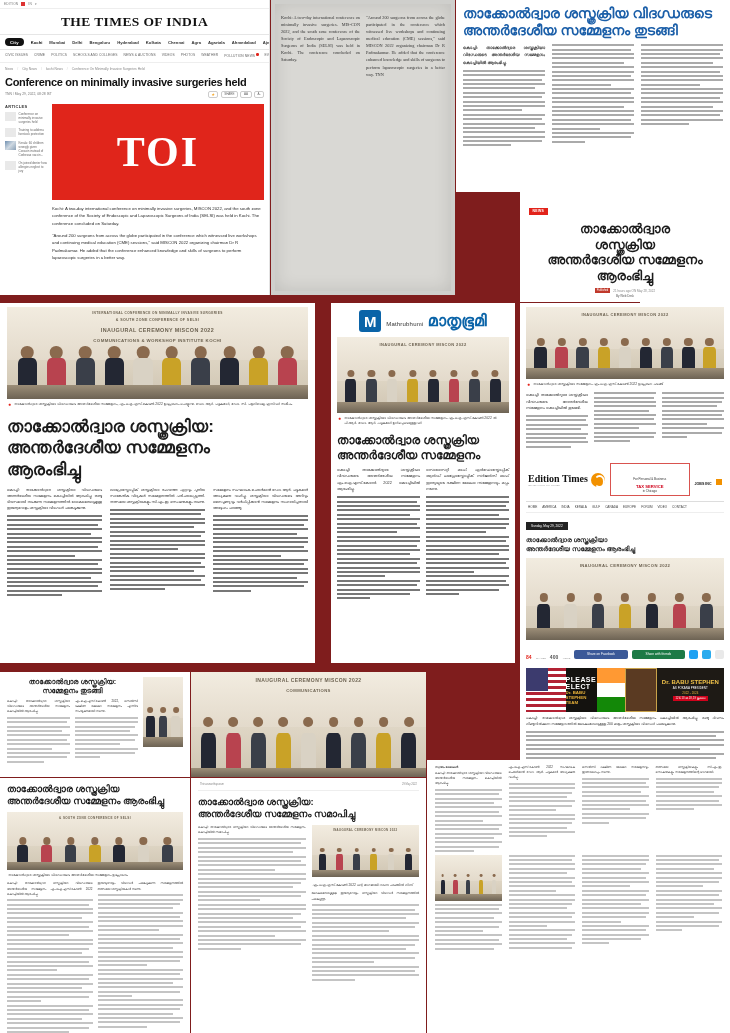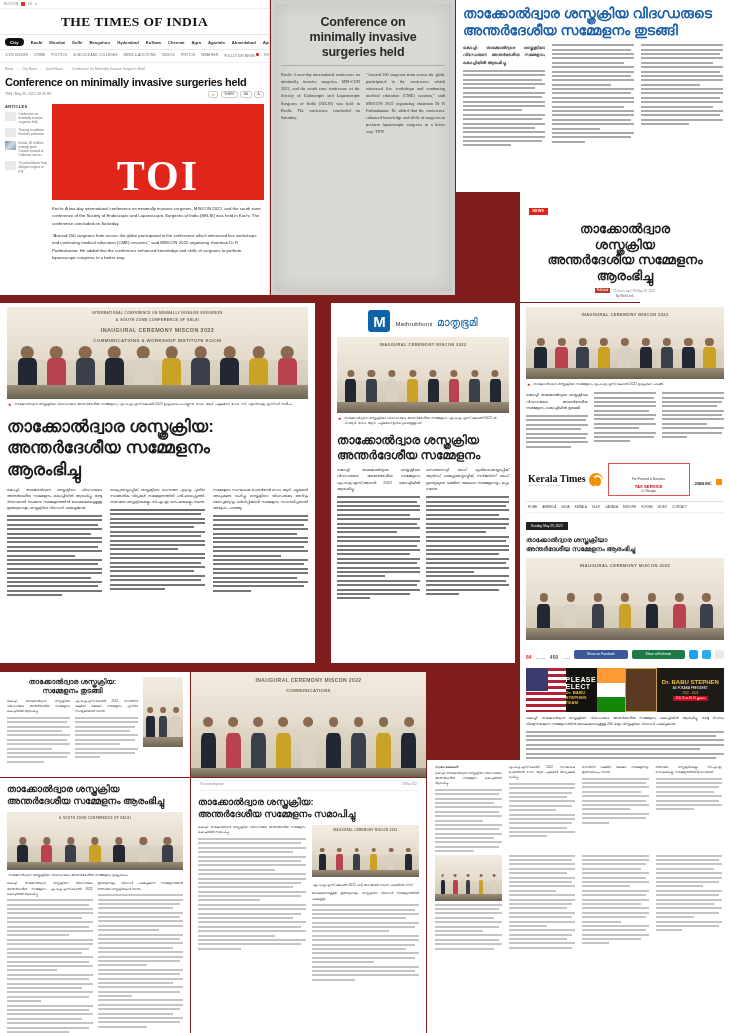--- a/index.html
+++ b/index.html
@@ -55,21 +55,21 @@
   .toi-body { display:flex; padding:2px 5px 0; gap:5px; }
   .toi-side { width:42px; }
   .toi-side .hdr { font-size:4px; font-weight:700; color:#333; letter-spacing:.3px;
       margin-bottom:3px; }
   .toi-side .it { display:flex; gap:2.5px; margin-bottom:4px; }
   .toi-side .th { width:11px; height:9px; background:#e9e9e9; flex:none; }
   .toi-side .th.img { background:linear-gradient(135deg,#6f8fb0 0%,#cfd9e2 50%,#8aa0b6 100%); }
   .toi-side .tx { font-size:3px; color:#666; line-height:1.35; }
   .toi-main { flex:1; }
   .toi-hero { width:100%; height:96px; background:#e0251b; display:flex;
-      align-items:flex-end; justify-content:center; }
+      align-items:center; justify-content:center; }
   .toi-hero .logo { font-family:"Liberation Serif", serif; color:#fff;
       font-size:42px; font-weight:700; letter-spacing:2px; }
   .toi-art { padding:5px 0 0; }
   .toi-art p { font-size:4.3px; line-height:1.75; color:#2b2b2b; margin-bottom:4.5px; }
 
   
   #scan1 { left:271px; top:0; width:184px; height:295px;
            background:#cfcfcc; padding:4px; }
   .scan-inner { width:100%; height:100%; background:#d9d8d4; padding:5px 6px;
       box-shadow: inset 0 0 18px rgba(0,0,0,.12); }
@@ -125,21 +125,21 @@
   .ppl .p.b .body { background:#232733; }
 
   
   #mb { left:331px; top:303px; width:184px; height:360px; padding:4px 6px; }
   .mb-logo { display:flex; align-items:center; gap:5px; justify-content:center;
      padding:3px 0 5px; }
   .mb-logo .box { width:22px; height:22px; background:#0b64a8; color:#fff;
      display:flex; align-items:center; justify-content:center;
      font-weight:700; font-size:15px; border-radius:3px; }
   .mb-logo .tx .en { font-size:6px; color:#333; letter-spacing:.2px; }
-  .mb-logo .tx .ml { font-size:11px; font-weight:400; color:#0b64a8; line-height:1; }
+  .mb-logo .tx .ml { font-size:16px; font-weight:700; color:#0b64a8; line-height:1; }
   .cap { font-size:3.4px; line-height:1.5; color:#444; padding:3px 1px;
      display:flex; gap:3px; }
   .cap .dot { color:#e2231a; font-size:5px; line-height:1; flex:none; }
   .mb-h { font-size:12px; font-weight:700; line-height:1.2; color:#1b1b1b;
      margin:4px 0 5px; }
   .two-col { display:flex; gap:6px; }
   .two-col .cc { flex:1; }
   .two-col .cc p { font-size:3.8px; line-height:1.7; color:#333; text-align:justify;
      margin-bottom:3.5px; }
 
@@ -340,23 +340,20 @@
         <div class="toi-art">
           <p>Kochi: A two-day international conference on minimally invasive surgeries, MISCON 2022, and the south zone conference of the Society of Endoscopic and Laparoscopic Surgeons of India (SELSI) was held in Kochi. The conference concluded on Saturday.</p>
           <p>"Around 200 surgeons from across the globe participated in the conference which witnessed live workshops and continuing medical education (CME) sessions," said MISCON 2022 organizing chairman Dr R Padmakumar. He added that the conference enhanced knowledge and skills of surgeons to perform laparoscopic surgeries in a better way.</p>
         </div>
       </div>
     </div>
   </div>
 
   <div class="clip" id="scan1">
     <div class="scan-inner">
-      <div class="scan-h" style="white-space:pre-line">Conference on
-minimally invasive
-surgeries held</div>
       <div class="scan-cols">
         <div class="scan-col">
           <p>Kochi: A two-day international conference on minimally invasive surgeries. MIS-CON 2022, and the south zone conference of the Society of Endoscopic and Laparoscopic Surgeons of India (SELSI) was held in Kochi. The conference concluded on Saturday.</p>
         </div>
         <div class="scan-col">
           <p>"Around 200 surgeons from across the globe participated in the conference which witnessed live workshops and continuing medical education (CME) sessions," said MISCON 2022 organizing chairman Dr R Padmakumar. He added that the conference enhanced knowledge and skills of surgeons to perform laparoscopic surgeries in a better way. TNN</p>
         </div>
       </div>
     </div>
   </div>
@@ -794,21 +791,21 @@
             <i class="fl s6"></i>
         </div>
       </div>
     </div>
   </div>
 
   <div class="clip" id="kt">
     <div class="kt-top">
       <span class="kt-logo">
         <span class="t">
-          <span>Kerala Times</span>
+          <span>Edition Times</span>
           <span class="sub">Internet Daily US Edition</span>
         </span>
         <span class="swirl"></span>
       </span>
       <span class="kt-ad">
         <span class="l">
           <span class="a1">For Personal &amp; Business</span>
           <span class="a2" style="display:block">TAX SERVICE</span>
           <span class="a3" style="display:block">in Chicago</span>
         </span>

